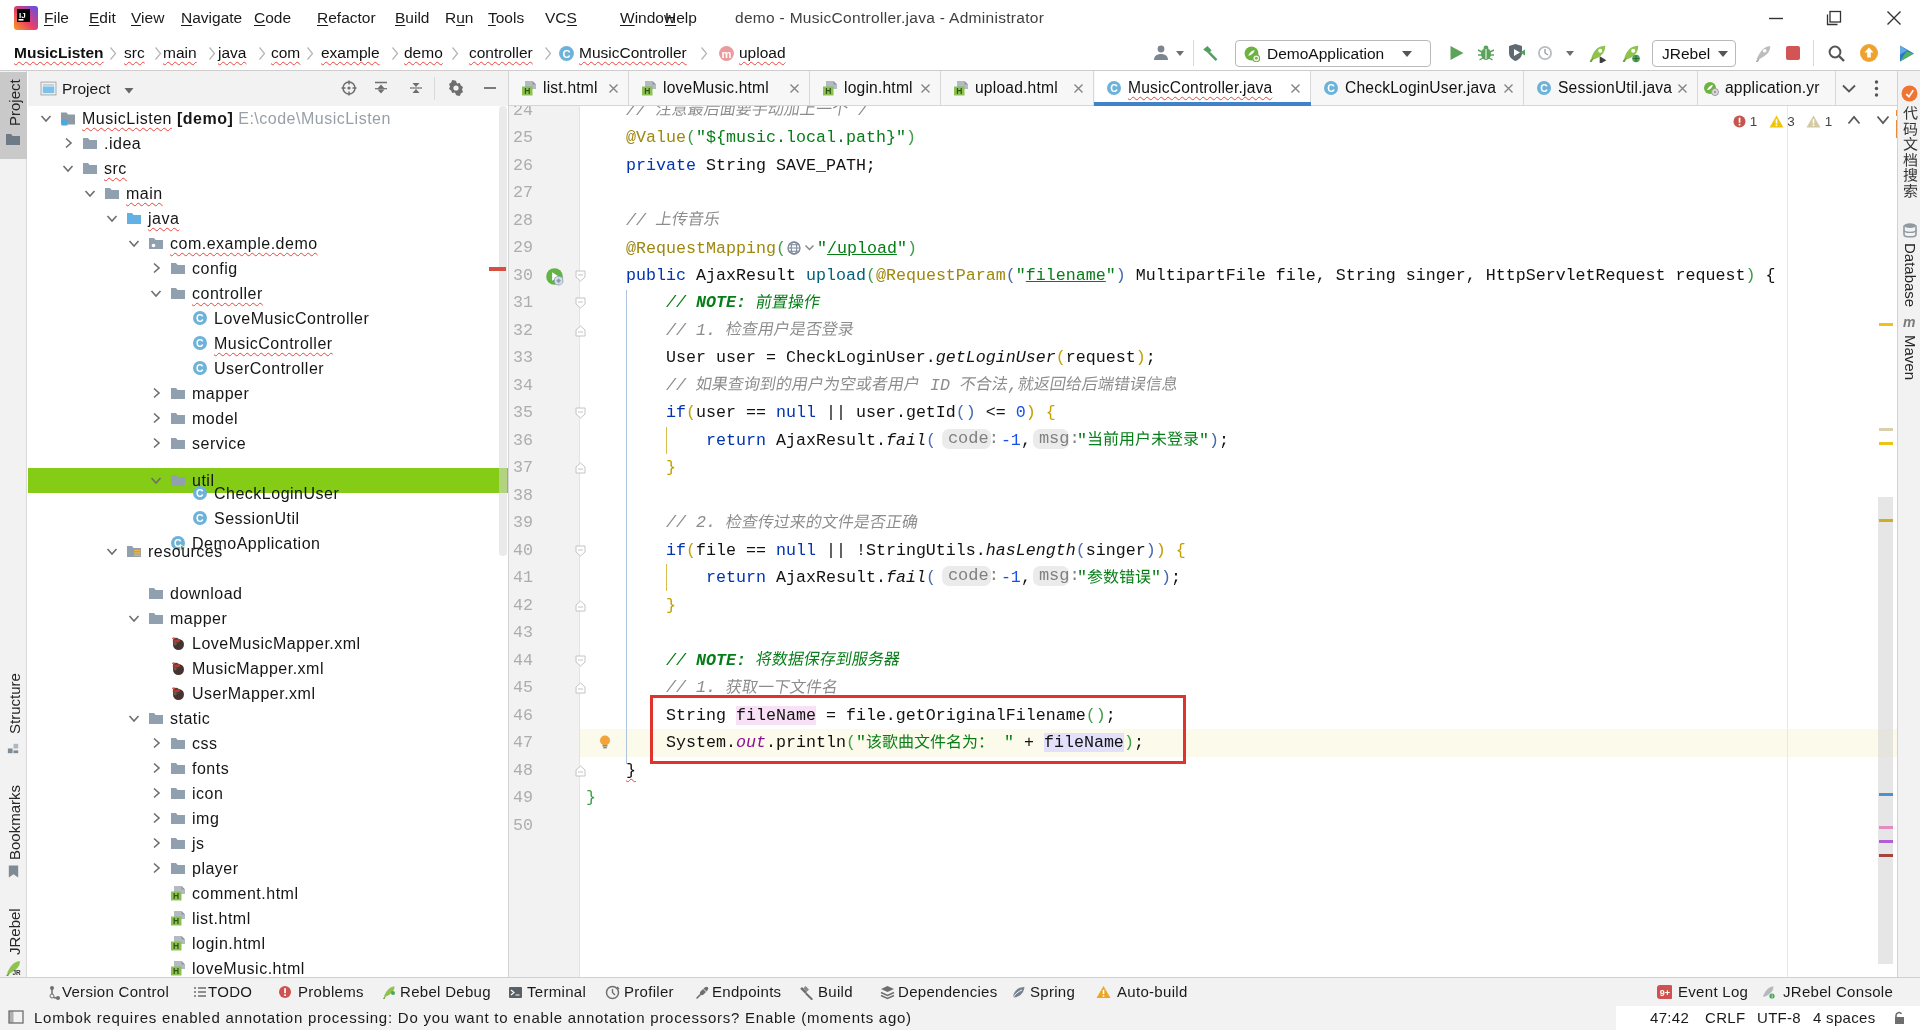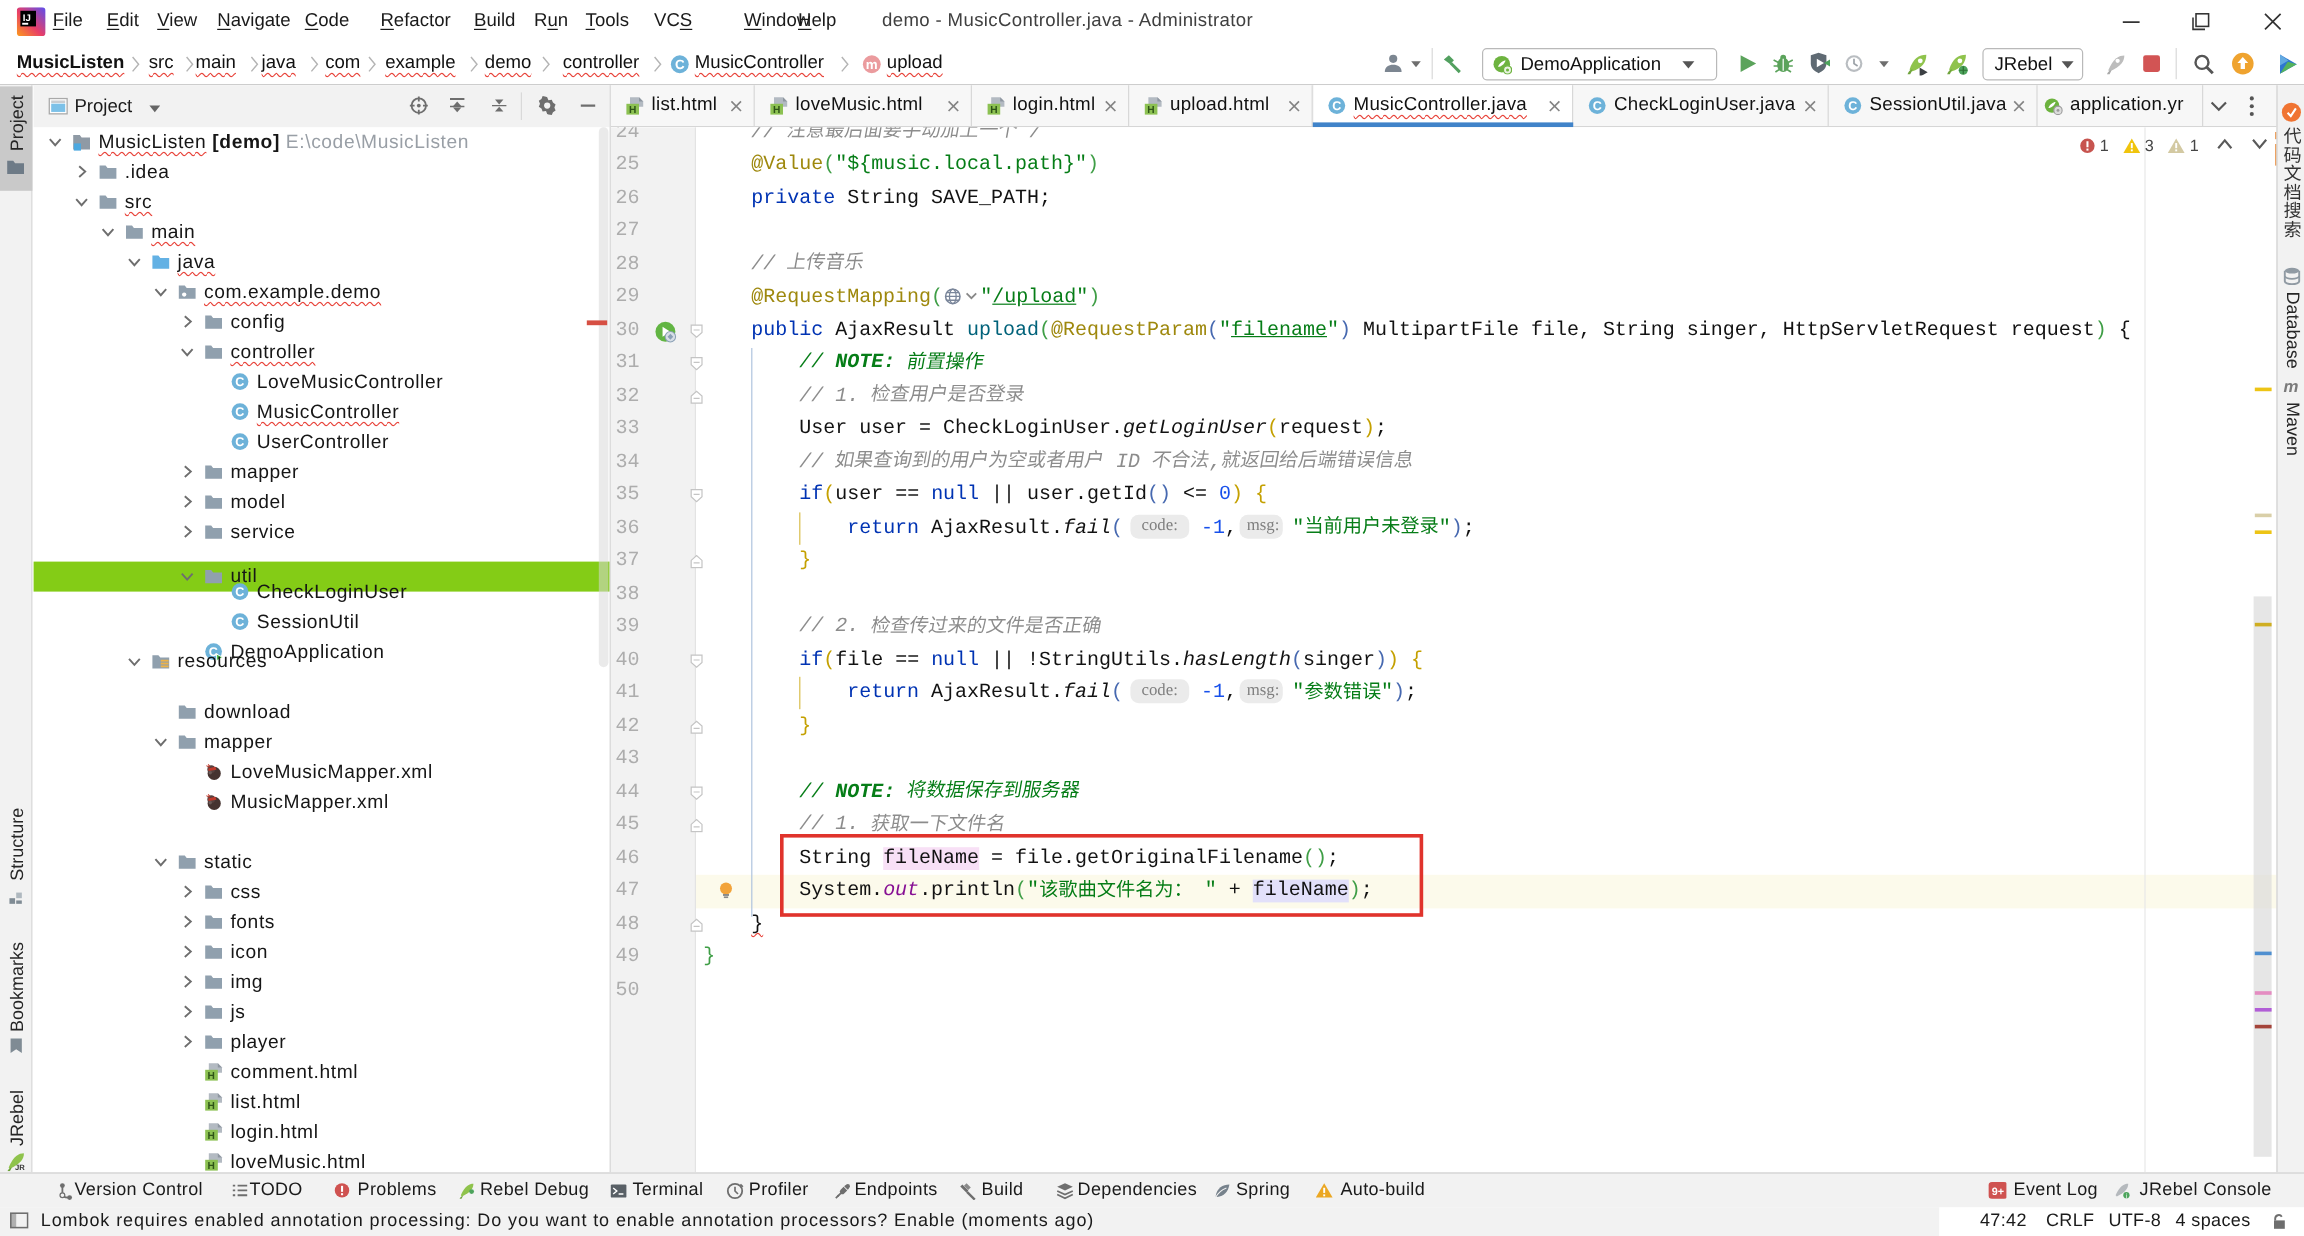--- a/index.html
+++ b/index.html
@@ -32,21 +32,21 @@
   .tab .ttx{position:absolute;top:0;line-height:33px;letter-spacing:0.2px;font-size:15.6px;color:#111;white-space:nowrap}
 
 #editor{position:absolute;left:509px;top:106px;width:1411px;height:871px;background:#fff;overflow:hidden}
 #gutter{position:absolute;left:0;top:0;width:71px;height:871px;background:#f2f2f2;border-right:1px solid #e3e3e3}
 .lnum{position:absolute;right:47px;width:40px;text-align:right;font-family:"Liberation Mono",monospace;font-size:16.66px;color:#adadad;line-height:27.5px}
 .cline{position:absolute;left:0;width:1400px;white-space:pre;font-family:"Liberation Mono",monospace;font-size:16.66px;line-height:27.5px;color:#121212}
 .k{color:#0033b3}.s{color:#067d17}.c{color:#8c8c8c;font-style:italic}.nt{color:#067d17;font-style:italic}
 .an{color:#9e880d}.nu{color:#1750eb}.it{font-style:italic}.pf{color:#871094;font-style:italic}
 .fd{color:#00627a}.pg{color:#3f9e46}.pa{color:#c4a000}.pb{color:#4769b0}
 .su{text-decoration:underline}
-.pill{display:inline-block;font-family:Liberation Serif, serif;font-size:14px;color:#7f7f7f;background:#ebebeb;border-radius:7px;height:20px;line-height:20px;padding:0 6px;vertical-align:2px}
+.pill{display:inline-block;font-family:Liberation Mono, monospace;font-size:17px;color:#7f7f7f;background:#ebebeb;border-radius:7px;height:20px;line-height:20px;padding:0 6px;vertical-align:2px}
 .hlp{background:#f8e0f6}.hll{background:#e2e0fa}
 
 #sbar1{position:absolute;left:0;top:977px;width:1920px;height:29px;background:#f2f2f2;border-top:1px solid #d0d0d0}
 #sbar2{position:absolute;left:0;top:1006px;width:1616px;height:24px;background:#f2f2f2}
 .sbit{position:absolute;top:0;height:28px;line-height:28px;letter-spacing:0.3px;font-size:15px;color:#1a1a1a;white-space:nowrap}
 .sbic{position:absolute;top:7px}
 </style></head><body>
 <div id="page">
     <div id="titlebar">
       <svg class="abs" style="left:14px;top:6px" width="24" height="24" viewBox="0 0 24 24">
@@ -464,20 +464,30 @@
       </div>
       <div class="trow" style="top:585px;">
         <div class="ic" style="left:142px"><svg width="16" height="16" viewBox="0 0 16 16">
             <circle cx="8.5" cy="9.5" r="5.5" fill="#453330"></circle>
             <circle cx="6" cy="6" r="3.2" fill="#554240"></circle>
             <path d="M3.5 5.5l6-1.5.8 2.5-6.5 1z" fill="#c0392b"></path>
             <circle cx="5.2" cy="9" r="1.4" fill="#6b5a57"></circle>
             <path d="M2 3l2.5 1.5M3.5 2l1.5 2" stroke="#c0392b" stroke-width="0.9"></path>
           </svg></div>
         <div class="tx" style="left:164px">MusicMapper.xml</div>
+      </div>
+      <div class="trow" style="top:610px;">
+        <div class="ic" style="left:142px"><svg width="16" height="16" viewBox="0 0 16 16">
+            <circle cx="8.5" cy="9.5" r="5.5" fill="#453330"></circle>
+            <circle cx="6" cy="6" r="3.2" fill="#554240"></circle>
+            <path d="M3.5 5.5l6-1.5.8 2.5-6.5 1z" fill="#c0392b"></path>
+            <circle cx="5.2" cy="9" r="1.4" fill="#6b5a57"></circle>
+            <path d="M2 3l2.5 1.5M3.5 2l1.5 2" stroke="#c0392b" stroke-width="0.9"></path>
+          </svg></div>
+        <div class="tx" style="left:164px">UserMapper.xml</div>
       </div>
       <div class="trow" style="top:635px;">
         <div class="ic" style="left:98px"><svg width="16" height="16" viewBox="0 0 16 16">
             <path d="M3.5 6L8 11l4.5-5" stroke="#6e6e6e" stroke-width="1.6" fill="none"></path>
           </svg></div>
         <div class="ic" style="left:120px"><svg width="16" height="16" viewBox="0 0 16 16">
             <path fill="#90a0ae" d="M1 3h5l1.6 2H15v9H1z"></path>
           </svg></div>
         <div class="tx" style="left:142px">static</div>
       </div>

